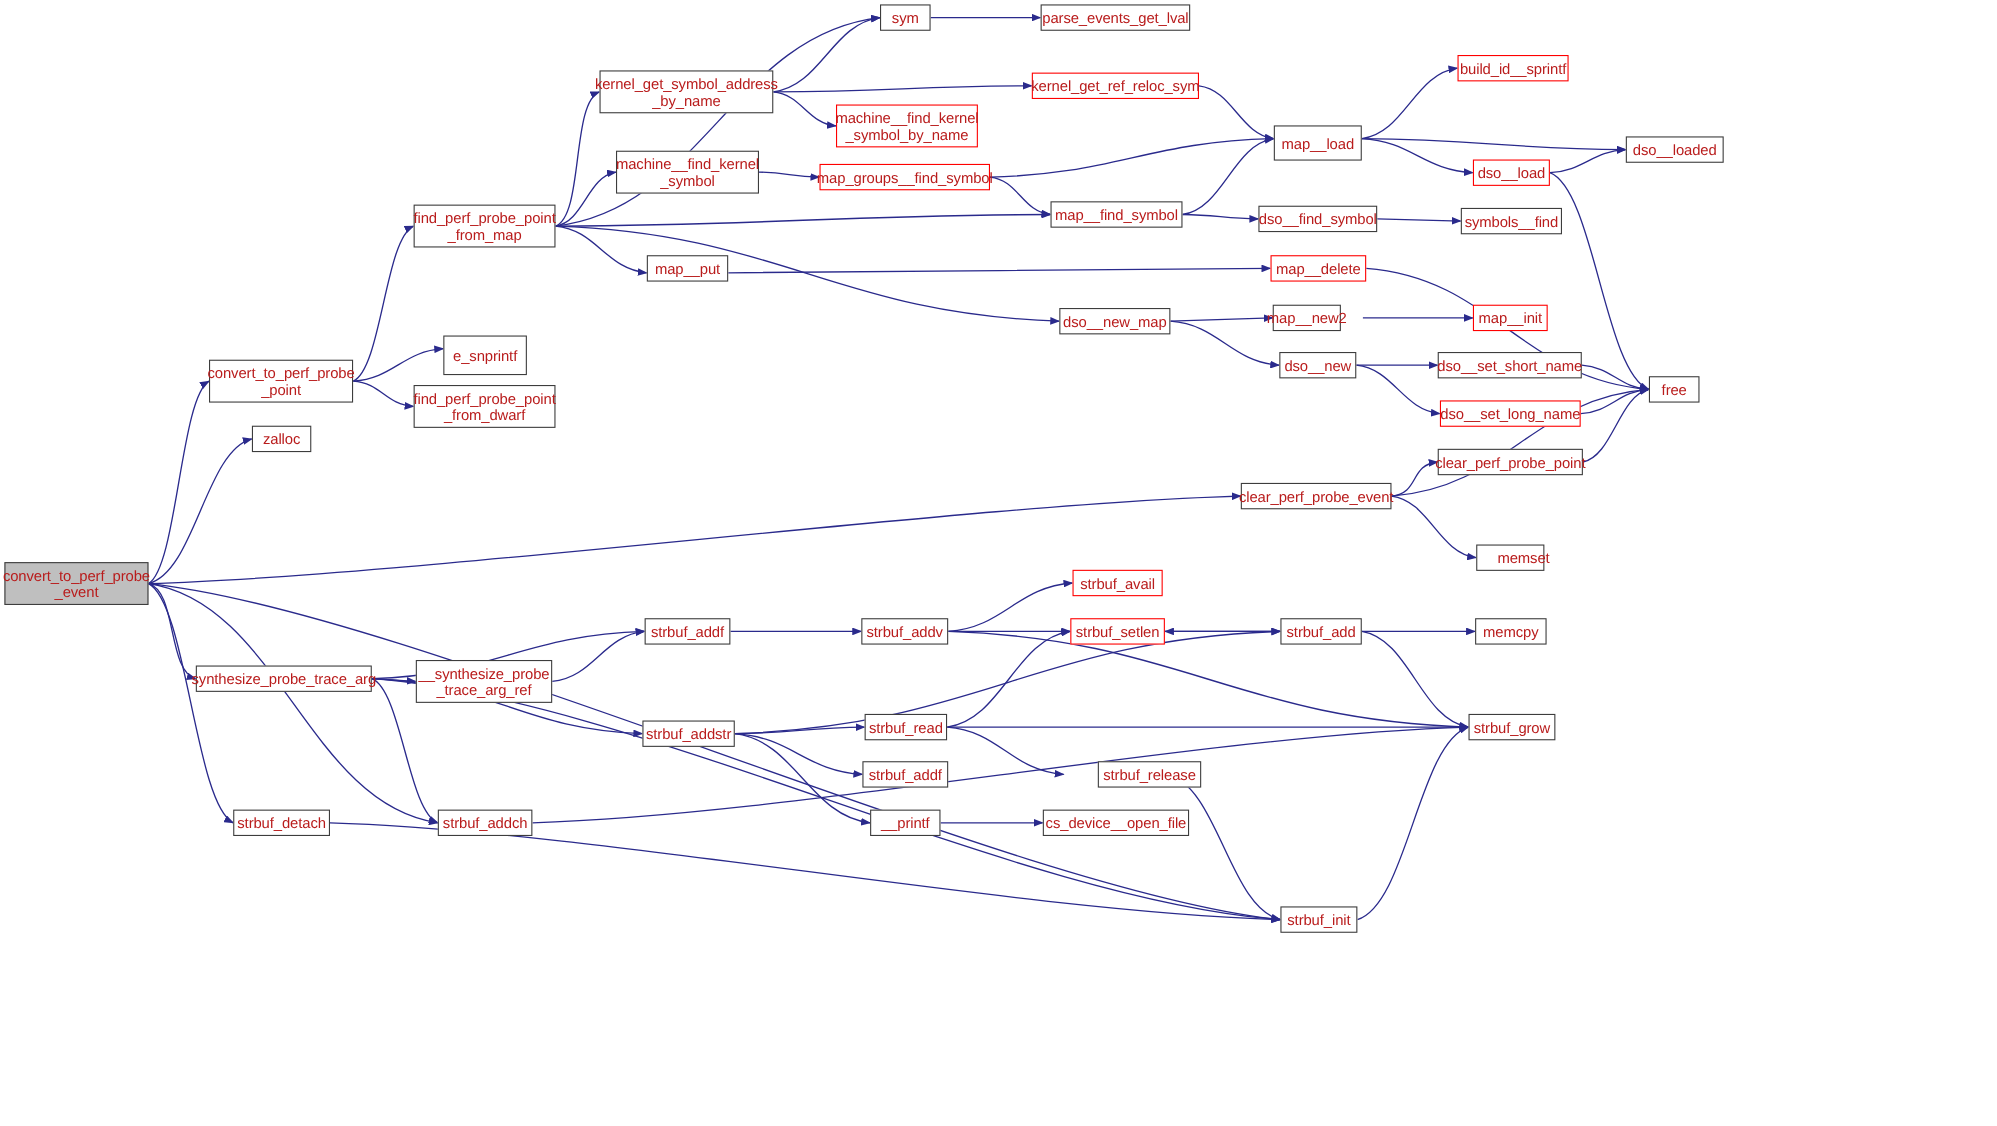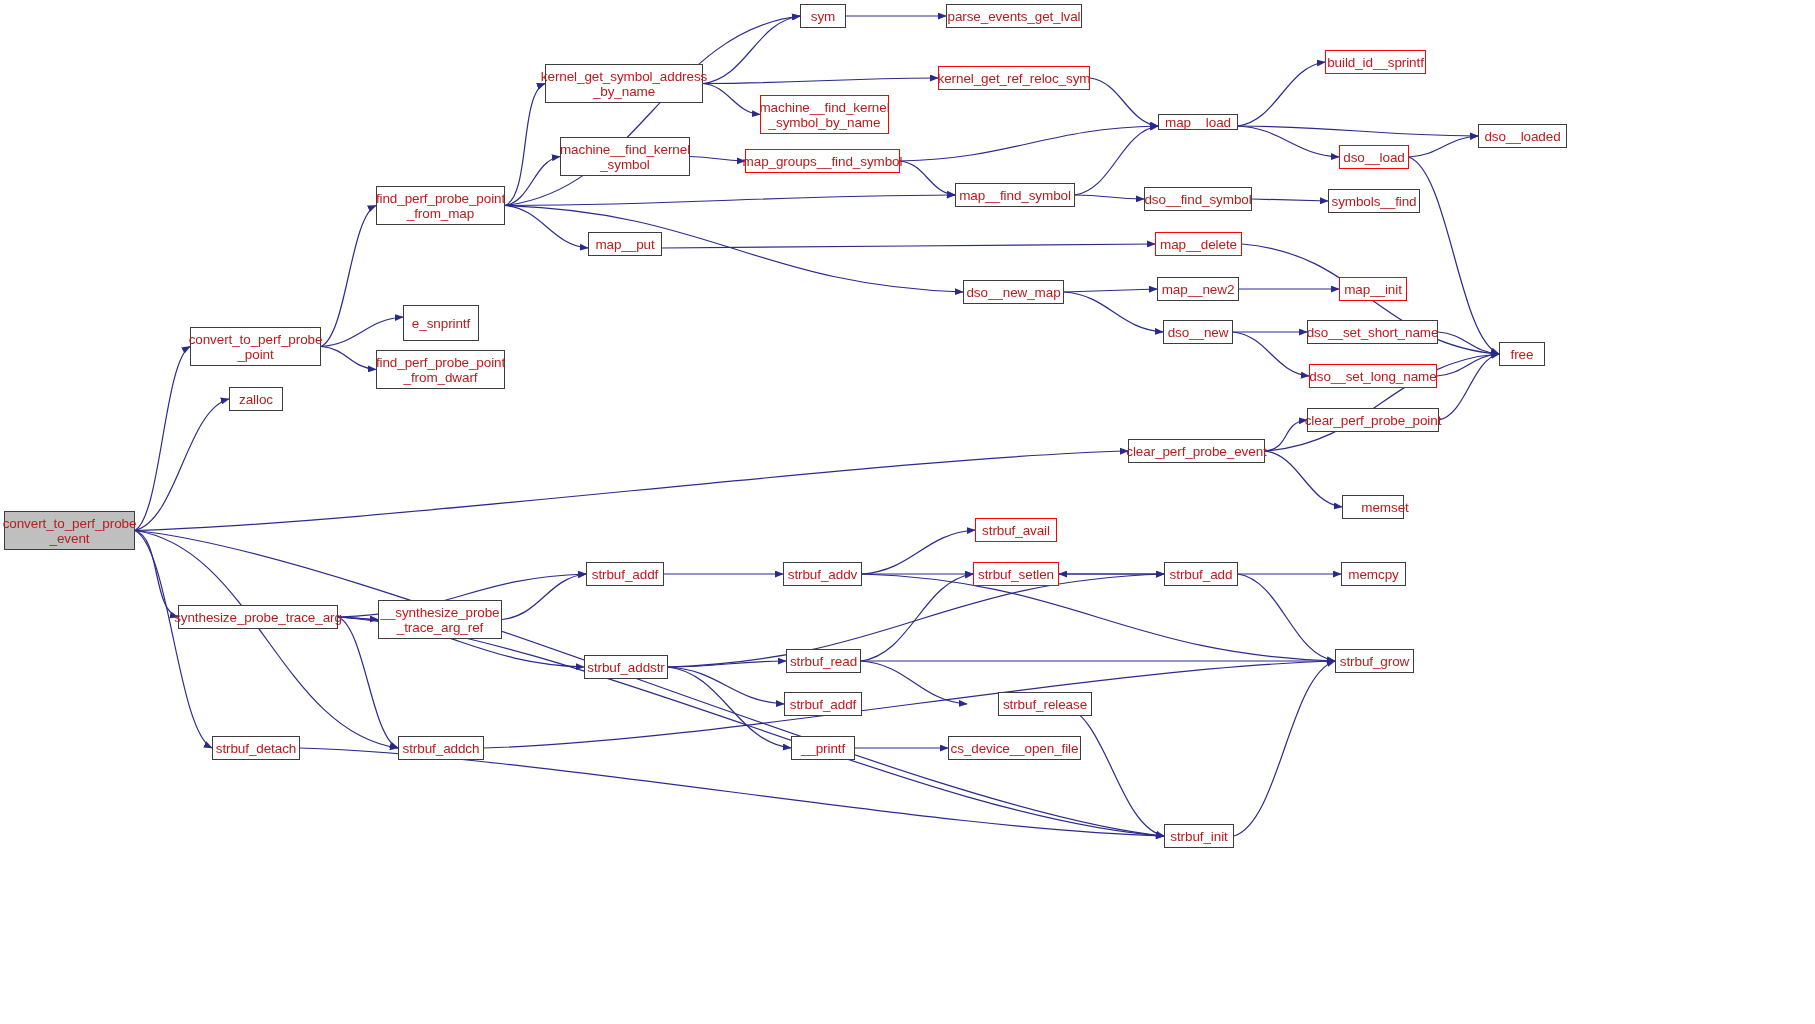--- a/index.html
+++ b/index.html
@@ -117,34 +117,34 @@
   </svg>
   <div id="nodes-layer">
       <div class="node" style="left: 800px; top: 4px; width: 46px; height: 24px;">sym</div>
       <div class="node" style="left: 946px; top: 4px; width: 136px; height: 24px;">parse_events_get_lval</div>
       <div class="node red" style="left: 1325px; top: 50px; width: 101px; height: 24px;">build_id__sprintf</div>
       <div class="node" style="left: 545px; top: 64px; width: 158px; height: 39px;">kernel_get_symbol_address
 _by_name</div>
       <div class="node red" style="left: 938px; top: 66px; width: 152px; height: 24px;">kernel_get_ref_reloc_sym</div>
       <div class="node red" style="left: 760px; top: 95px; width: 129px; height: 39px;">machine__find_kernel
 _symbol_by_name</div>
-      <div class="node" style="left: 1158px; top: 114px; width: 80px; height: 16px;">map__load</div>
+      <div class="node" style="left: 1158px; top: 114px; width: 80px; height: 32px;">map__load</div>
       <div class="node" style="left: 1478px; top: 124px; width: 89px; height: 24px;">dso__loaded</div>
       <div class="node" style="left: 560px; top: 137px; width: 130px; height: 39px;">machine__find_kernel
 _symbol</div>
       <div class="node red" style="left: 1339px; top: 145px; width: 70px; height: 24px;">dso__load</div>
       <div class="node red" style="left: 745px; top: 149px; width: 155px; height: 24px;">map_groups__find_symbol</div>
       <div class="node" style="left: 955px; top: 183px; width: 120px; height: 24px;">map__find_symbol</div>
       <div class="node" style="left: 1144px; top: 187px; width: 108px; height: 24px;">dso__find_symbol</div>
       <div class="node" style="left: 1328px; top: 189px; width: 92px; height: 24px;">symbols__find</div>
       <div class="node" style="left: 376px; top: 186px; width: 129px; height: 39px;">find_perf_probe_point
 _from_map</div>
       <div class="node" style="left: 588px; top: 232px; width: 74px; height: 24px;">map__put</div>
       <div class="node red" style="left: 1155px; top: 232px; width: 87px; height: 24px;">map__delete</div>
-      <div class="node" style="left: 1157px; top: 277px; width: 82px; height: 24px;">map__new2</div>
+      <div class="node" style="left: 1157px; top: 277px; width: 62px; height: 24px;">map__new2</div>
       <div class="node red" style="left: 1339px; top: 277px; width: 68px; height: 24px;">map__init</div>
       <div class="node" style="left: 963px; top: 280px; width: 101px; height: 24px;">dso__new_map</div>
       <div class="node" style="left: 403px; top: 305px; width: 76px; height: 36px;">e_snprintf</div>
       <div class="node" style="left: 1163px; top: 320px; width: 70px; height: 24px;">dso__new</div>
       <div class="node" style="left: 1307px; top: 320px; width: 131px; height: 24px;">dso__set_short_name</div>
       <div class="node" style="left: 190px; top: 327px; width: 131px; height: 39px;">convert_to_perf_probe
 _point</div>
       <div class="node" style="left: 1499px; top: 342px; width: 46px; height: 24px;">free</div>
       <div class="node" style="left: 376px; top: 350px; width: 129px; height: 39px;">find_perf_probe_point
 _from_dwarf</div>

